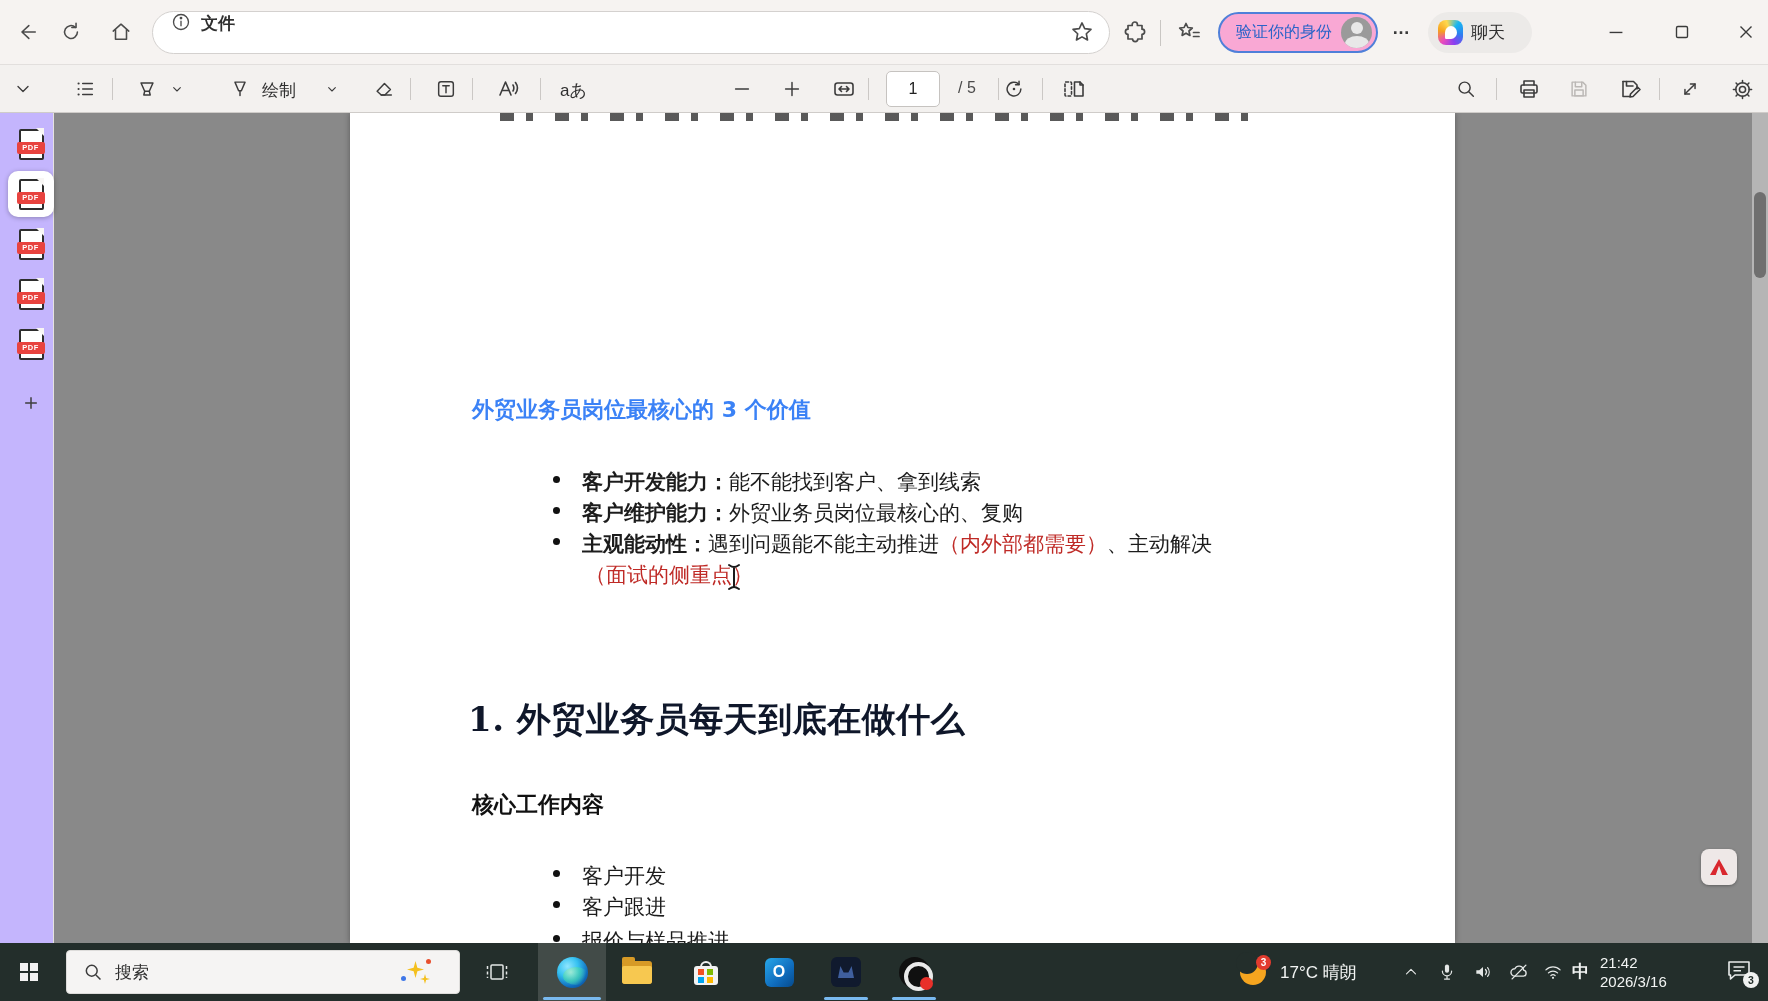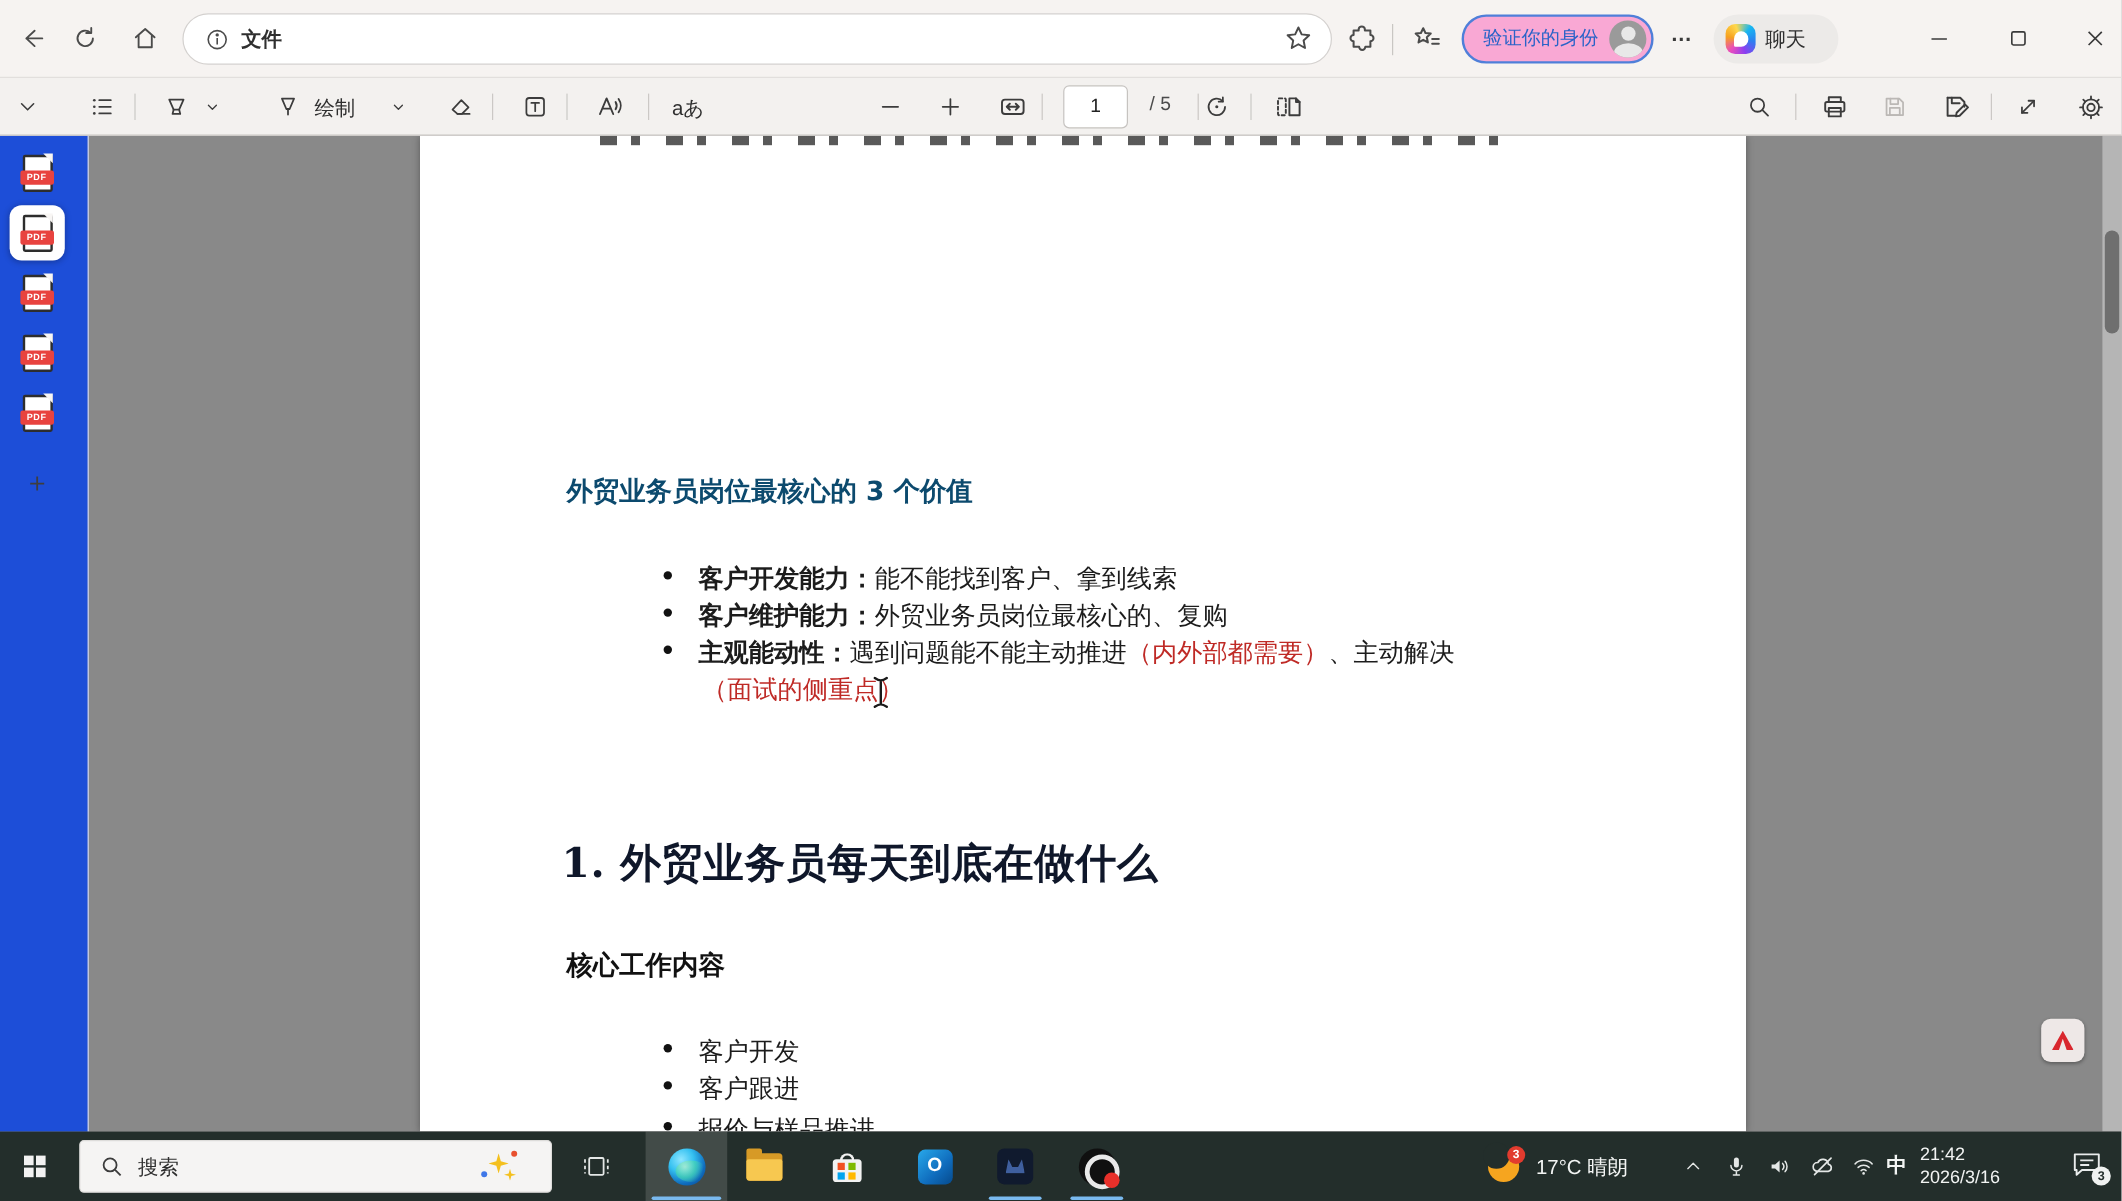--- a/index.html
+++ b/index.html
@@ -3,21 +3,21 @@
 <meta charset="utf-8">
 <style>
   * { margin:0; padding:0; box-sizing:border-box; }
   html,body { width:1768px; height:1001px; overflow:hidden; font-family:"Liberation Sans",sans-serif; }
   #stage { position:relative; width:1768px; height:1001px; background:#898989; }
 
   
   #titlebar { position:absolute; left:0; top:0; width:1768px; height:65px; background:#f6f3f1; border-bottom:1px solid #e2dfdd; z-index:30; }
   .nav-ic { position:absolute; top:17px; width:30px; height:30px; display:flex; align-items:center; justify-content:center; border-radius:6px; }
   .nav-ic svg { stroke:#4b4b4b; fill:none; stroke-width:1.7; stroke-linecap:round; stroke-linejoin:round; }
-  #addrbar { position:absolute; left:152px; top:11px; width:958px; height:43px; background:#ffffff; border:1px solid #d4d1cf; border-radius:22px; display:flex; align-items:center; }
+  #addrbar { position:absolute; left:152px; top:11px; width:958px; height:43px; background:#ffffff; border:1px solid #d4d1cf; border-radius:22px; display:flex; align-items:flex-start; }
   #addrbar .info { margin-left:18px; }
   #addrbar .fl { margin-left:10px; font-size:17px; color:#2f2f2f; font-weight:bold; }
   #addrbar .fp { margin-left:12px; font-size:17px; color:#3c3c3c; white-space:nowrap; overflow:hidden; max-width:760px; }
   #addrbar .star { position:absolute; right:14px; top:7px; }
   .pill-id { position:absolute; left:1218px; top:12px; width:160px; height:41px; border:2px solid #4f7fd9; border-radius:21px; background:#f9a8d4; display:flex; align-items:center; }
   .pill-id span { margin-left:16px; font-size:16px; color:#2a63c8; }
   .avatar { width:31px; height:31px; border-radius:50%; background:#9a9a9a; position:relative; overflow:hidden; margin-left:9px; }
   .avatar::before { content:""; position:absolute; left:9.5px; top:5px; width:12px; height:12px; border-radius:50%; background:#e8e8e8; }
   .avatar::after { content:""; position:absolute; left:3.5px; top:19px; width:24px; height:16px; border-radius:50%; background:#e8e8e8; }
   .pill-chat { position:absolute; left:1428px; top:12px; width:104px; height:41px; border-radius:21px; background:#eceae8; display:flex; align-items:center; }
@@ -32,39 +32,39 @@
   #pdfbar { position:absolute; left:0; top:65px; width:1768px; height:48px; background:#f3f1ef; border-bottom:1px solid #cfccc9; z-index:25; }
   .t-ic { position:absolute; top:10px; width:28px; height:28px; display:flex; align-items:center; justify-content:center; border-radius:5px; }
   .t-ic svg { stroke:#3c3c3c; fill:none; stroke-width:1.6; stroke-linecap:round; stroke-linejoin:round; }
   .t-sep { position:absolute; top:13px; width:1px; height:22px; background:#cbc8c5; }
   .t-label { position:absolute; top:14px; font-size:17px; color:#2f2f2f; }
   #pageinput { position:absolute; left:886px; top:6px; width:54px; height:36px; border:1px solid #c6c3c0; border-radius:5px; background:#fff; text-align:center; font-size:16px; color:#222; font-family:"Liberation Sans",sans-serif; }
   #pagetotal { position:absolute; left:958px; top:14px; font-size:16px; color:#4b4b4b; }
   .dis svg { stroke:#bbb8b5; }
 
   
-  #sidebar { position:absolute; left:0; top:113px; width:74px; height:830px; background:#1d4ed8; border-right:1px solid #e5e2e0; z-index:20; }
+  #sidebar { position:absolute; left:0; top:113px; width:54px; height:830px; background:#c4b5fd; border-right:1px solid #e5e2e0; z-index:20; }
   .vtab { position:absolute; left:8px; width:46px; height:46px; display:flex; align-items:center; justify-content:center; border-radius:10px; }
   .vtab.active { background:#ffffff; box-shadow:0 1px 5px rgba(0,0,0,.28); }
   .pdficon { position:relative; width:25px; height:31px; background:#fff; border:2.2px solid #2d2d2d; border-radius:2px; }
   .pdficon::before { content:""; position:absolute; right:-2.2px; top:-2.2px; width:0; height:0; border-style:solid; border-width:0 8px 8px 0; border-color:transparent #f8f6f4 transparent transparent; }
   .pdfband { position:absolute; left:-4px; top:11px; width:28px; height:12px; background:#e8433f; border-radius:2px; color:#fff; font-size:7.5px; font-weight:bold; text-align:center; line-height:12px; letter-spacing:.5px; }
   #newtab { position:absolute; left:8px; top:270px; width:46px; height:40px; display:flex; align-items:center; justify-content:center; }
   #newtab svg { stroke:#3e3e3e; stroke-width:1.8; }
 
   
   #content { position:absolute; left:62px; top:113px; width:1706px; height:830px; background:#898989; overflow:hidden; }
   #page { position:absolute; left:288px; top:0; width:1105px; height:830px; background:#ffffff; box-shadow:0 0 6px rgba(0,0,0,.35); overflow:hidden; }
   .serif { font-family:"DejaVu Serif","Liberation Serif",serif; }
   .heiti { font-family:"DejaVu Sans","Liberation Sans",sans-serif; }
   #clipline { position:absolute; left:150px; top:-2px; width:760px; height:10px;
     background:repeating-linear-gradient(90deg,#222 0 14px,transparent 14px 26px, #222 26px 33px, transparent 33px 55px);
     opacity:.75; }
   #h1block { position:absolute; left:120px; top:44px; font-size:42px; font-weight:bold; color:#111; line-height:62px; letter-spacing:1px; }
-  #valtitle { position:absolute; left:122px; top:282px; font-size:22px; font-weight:bold; color:#0c4a6e; }
+  #valtitle { position:absolute; left:122px; top:282px; font-size:22px; font-weight:bold; color:#3b82f6; }
   .brow { position:absolute; left:203px; font-size:21px; color:#1c1c1c; white-space:nowrap; }
   .brow .dot { display:inline-block; width:7px; height:7px; border-radius:50%; background:#111; vertical-align:6px; margin-right:22px; }
   .brow b { font-family:"DejaVu Sans","Liberation Sans",sans-serif; font-weight:bold; }
   .red { color:#bf2a26; }
   #numhead { position:absolute; left:118px; top:584px; font-size:34px; font-weight:bold; color:#0f172a; letter-spacing:.5px; }
   #coretitle { position:absolute; left:122px; top:677px; font-size:22px; font-weight:bold; color:#111; }
   
   #ibeam { position:absolute; left:376px; top:450px; width:16px; height:28px; }
   #ibeam svg { stroke:#1a1a1a; stroke-width:2; fill:none; stroke-linecap:round; }
   

